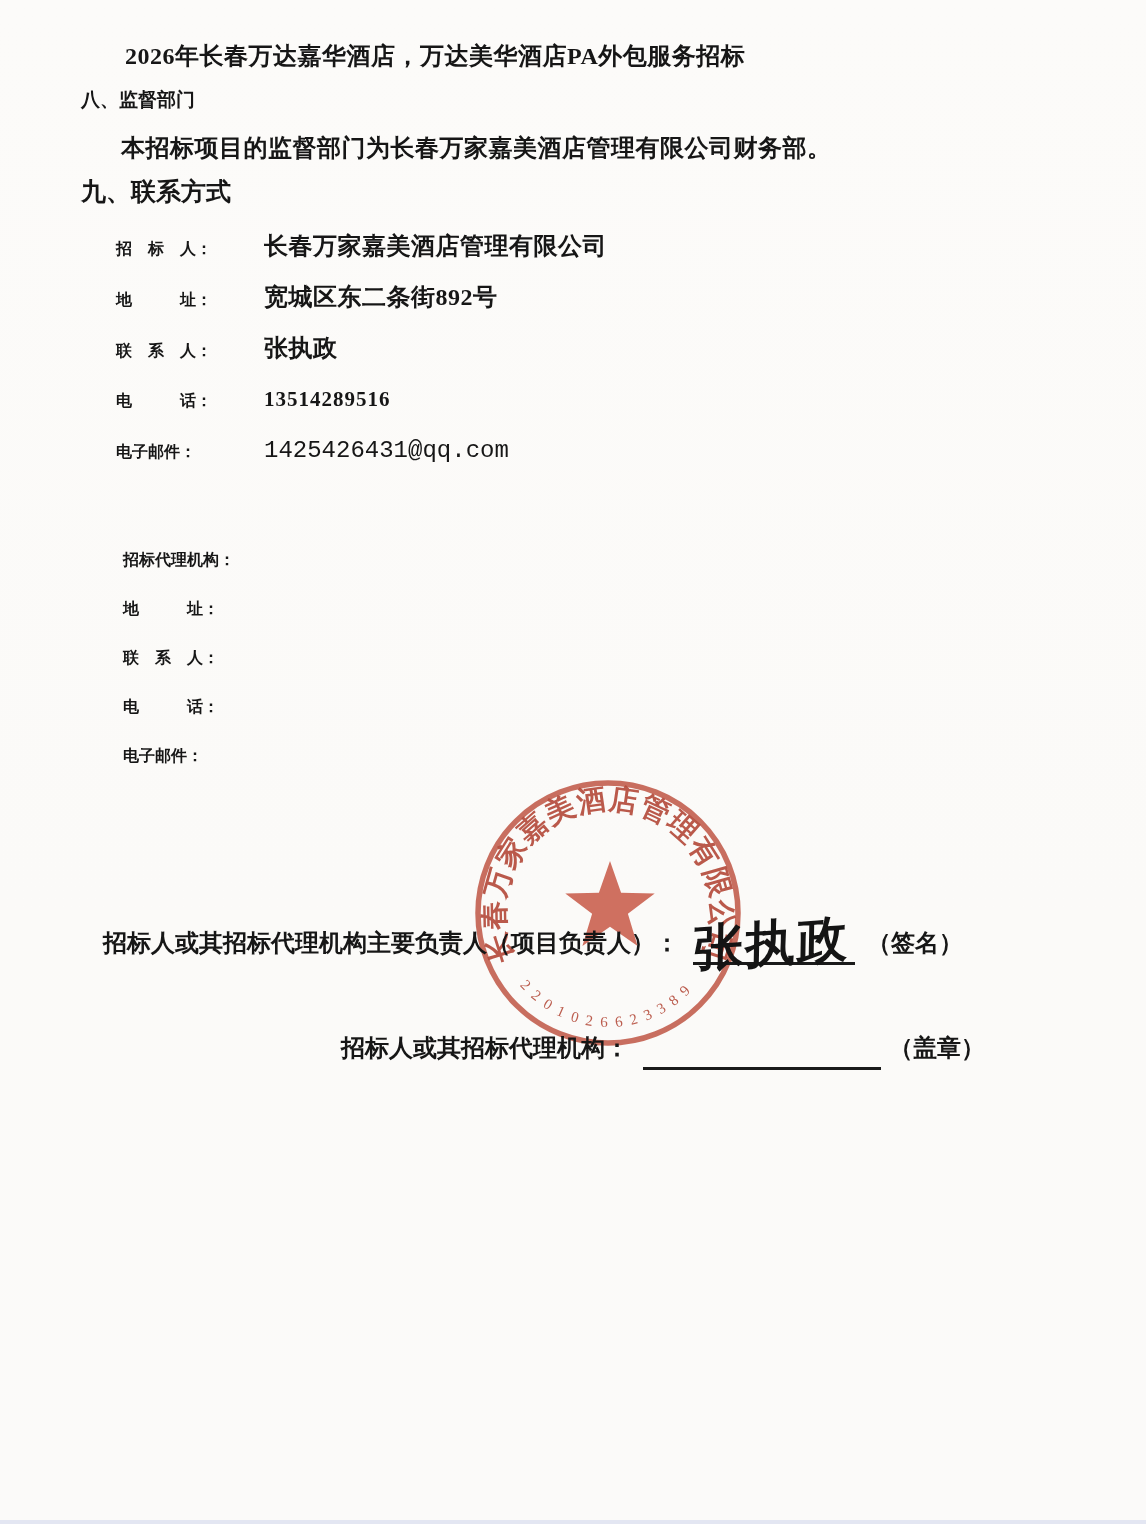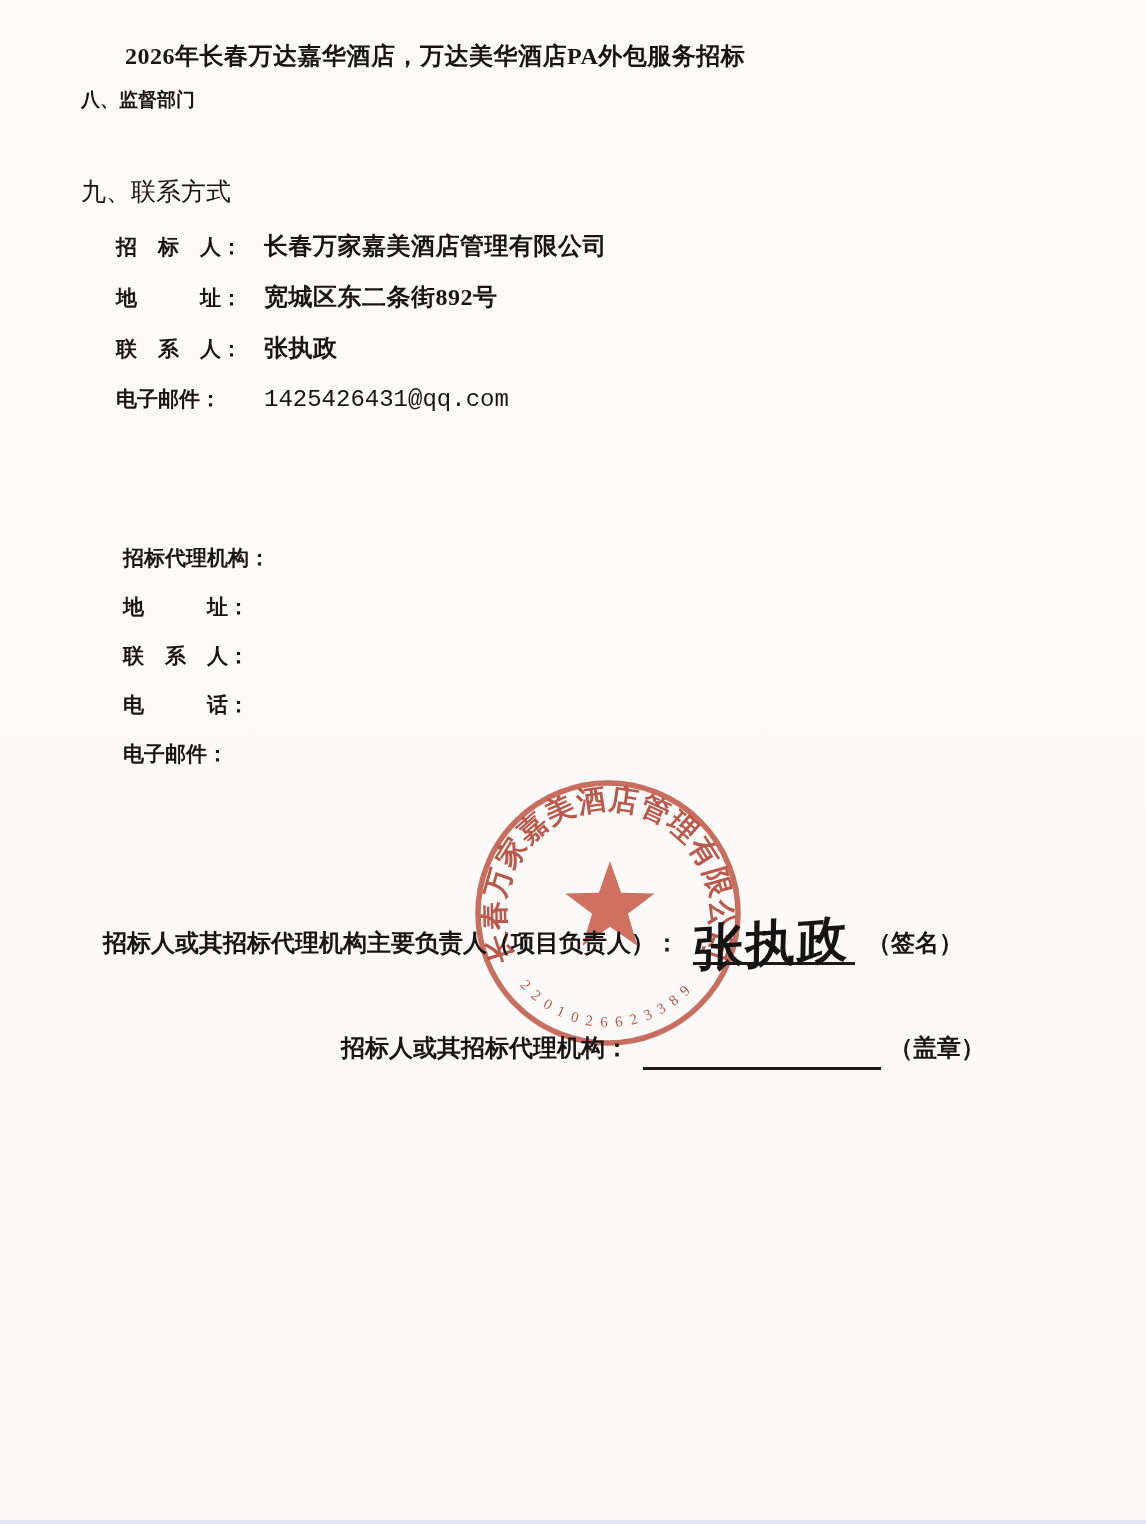--- a/index.html
+++ b/index.html
@@ -12,28 +12,28 @@
   }
   .page{
     position:absolute;left:0;top:0;width:1146px;height:1524px;
     background:linear-gradient(180deg,#fcfbf9 0%,#fbfaf8 60%,#fbfaf9 100%);
     padding-left:34px;
   }
   .abs{position:absolute;white-space:nowrap;}
   .title{left:125px;top:40px;font-size:24px;font-weight:bold;letter-spacing:.5px;}
   .h8{left:81px;top:87px;font-size:19px;font-weight:bold;}
   .p8{left:121px;top:132px;font-size:24px;font-weight:bold;letter-spacing:.5px;}
-  .h9{left:81px;top:175px;font-size:25px;font-weight:normal;}
+  .h9{left:81px;top:175px;font-size:25px;font-weight:bold;}
 
   .rows{position:absolute;}
   .bidder{left:116px;top:221px;}
   .agency{left:123px;top:533px;}
   .bidder .row{line-height:51px;height:51px;}
   .agency .row{line-height:49px;height:49px;}
-  .lbl{display:inline-block;white-space:pre;font-size:21px;font-weight:bold;vertical-align:baseline;}
+  .lbl{display:inline-block;white-space:pre;font-size:16px;font-weight:bold;vertical-align:baseline;}
   .bidder .lbl{width:148px;}
   .val{font-size:24px;font-weight:bold;letter-spacing:.5px;}
   .val-num{font-size:21px;letter-spacing:1px;}
   .val-mono{font-family:"Liberation Mono","DejaVu Sans Mono",monospace;font-size:24px;font-weight:normal;letter-spacing:0;}
 
   .stamp{
     position:absolute;left:458px;top:763px;width:300px;height:300px;
     mix-blend-mode:multiply;filter:blur(.3px);z-index:3;
   }
   .ring{fill:none;stroke:#c0513f;stroke-width:5.5;opacity:.82;}
@@ -58,32 +58,36 @@
   .scan-edge{position:absolute;left:0;bottom:0;width:1146px;height:4px;background:#dde1f0;opacity:.8;}
 </style>
 </head>
 <body>
 
 <div class="page">
 
   <div class="abs title">2026年长春万达嘉华酒店，万达美华酒店PA外包服务招标</div>
 
   <div class="abs h8">八、监督部门</div>
+  <div class="abs p8">本招标项目的监督部门为长春万家嘉美酒店管理有限公司财务部。</div>
 
   <div class="abs h9">九、联系方式</div>
 
   <div class="rows bidder">
     <div class="row">
       <span class="lbl">招　标　人：</span><span class="val">长春万家嘉美酒店管理有限公司</span>
     </div>
     <div class="row">
       <span class="lbl">地　　　址：</span><span class="val">宽城区东二条街892号</span>
     </div>
     <div class="row">
       <span class="lbl">联　系　人：</span><span class="val">张执政</span>
+    </div>
+    <div class="row">
+      <span class="lbl">电　　　话：</span><span class="val val-num">13514289516</span>
     </div>
     <div class="row">
       <span class="lbl">电子邮件：</span><span class="val val-mono">1425426431@qq.com</span>
     </div>
   </div>
 
   <div class="rows agency">
     <div class="row">
       <span class="lbl">招标代理机构：</span><span class="val"></span>
     </div>

